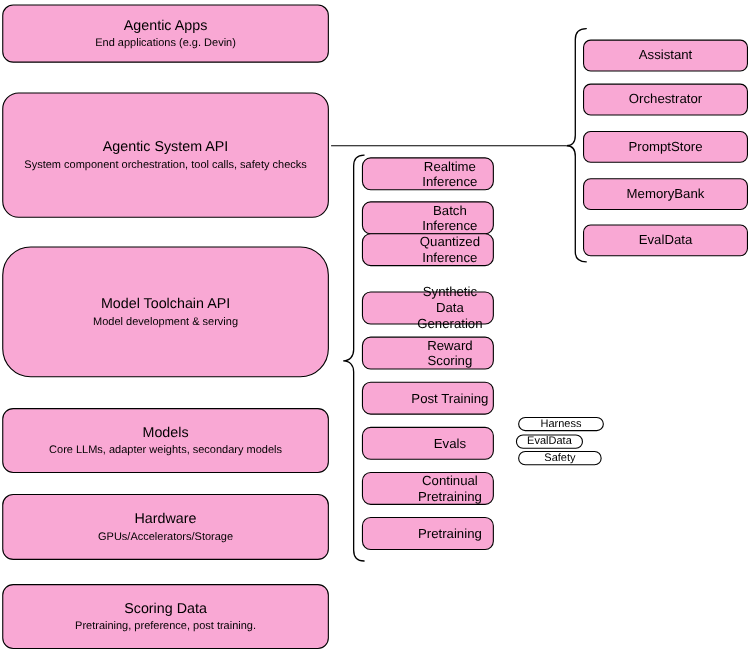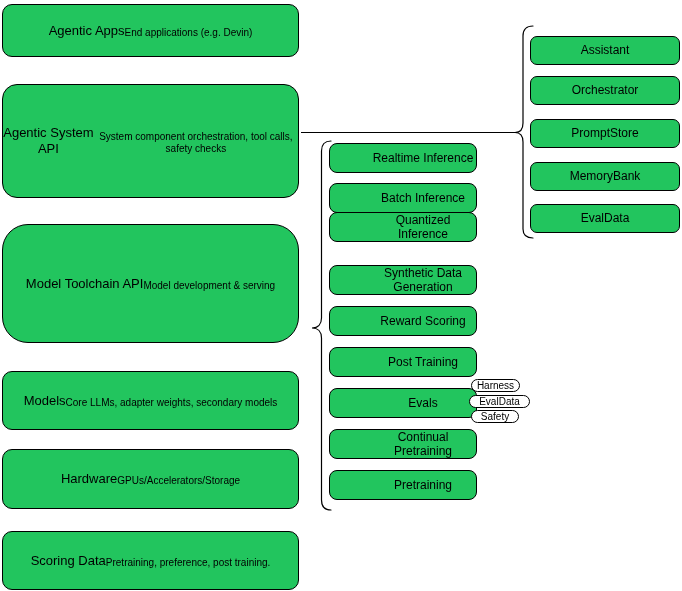--- a/index.html
+++ b/index.html
@@ -17,39 +17,39 @@
   .overlay {
     position: absolute;
     left: 0; top: 0;
     width: 682px; height: 591px;
     pointer-events: none;
   }
 
   .box {
     position: absolute;
     border: 1px solid #000000;
-    background: #22c55e;
+    background: #f9a8d4;
     display: flex;
-    flex-direction: row;
+    flex-direction: column;
     align-items: center;
     justify-content: center;
     text-align: center;
     line-height: 1.2;
   }
 
   .left-box { left: 2px; width: 297px; }
   .left-box .title { font-size: 13px; }
   .left-box .subtitle { font-size: 10px; margin-top: 4px; }
 
   .r10 { border-radius: 10px; }
   .r26 { border-radius: 26px; }
 
   .mid-box {
     left: 329px;
-    width: 148px;
+    width: 120px;
     height: 30px;
     border-radius: 8px;
     font-size: 12px;
     z-index: 1;
     padding-left: 40px;
   }
 
   .right-box {
     left: 530px;
     width: 150px;
@@ -133,27 +133,27 @@
   <div class="box mid-box" style="top:388px;">
     <span>Evals</span>
   </div>
   <div class="box mid-box" style="top:429px;">
     <span>Continual Pretraining</span>
   </div>
   <div class="box mid-box" style="top:470px;">
     <span>Pretraining</span>
   </div>
 
-  <div class="pill" style="left:471px;top:379px;width:49px;height:13px;">
+  <div class="pill" style="left:471px;top:379px;width:78px;height:13px;">
     <span>Harness</span>
   </div>
   <div class="pill" style="left:469px;top:395px;width:61px;height:13px;">
     <span>EvalData</span>
   </div>
-  <div class="pill" style="left:471px;top:410px;width:48px;height:13px;">
+  <div class="pill" style="left:471px;top:410px;width:76px;height:13px;">
     <span>Safety</span>
   </div>
 
   <div class="box right-box" style="top:36px;">
     <span>Assistant</span>
   </div>
   <div class="box right-box" style="top:76px;">
     <span>Orchestrator</span>
   </div>
   <div class="box right-box" style="top:119px;">

